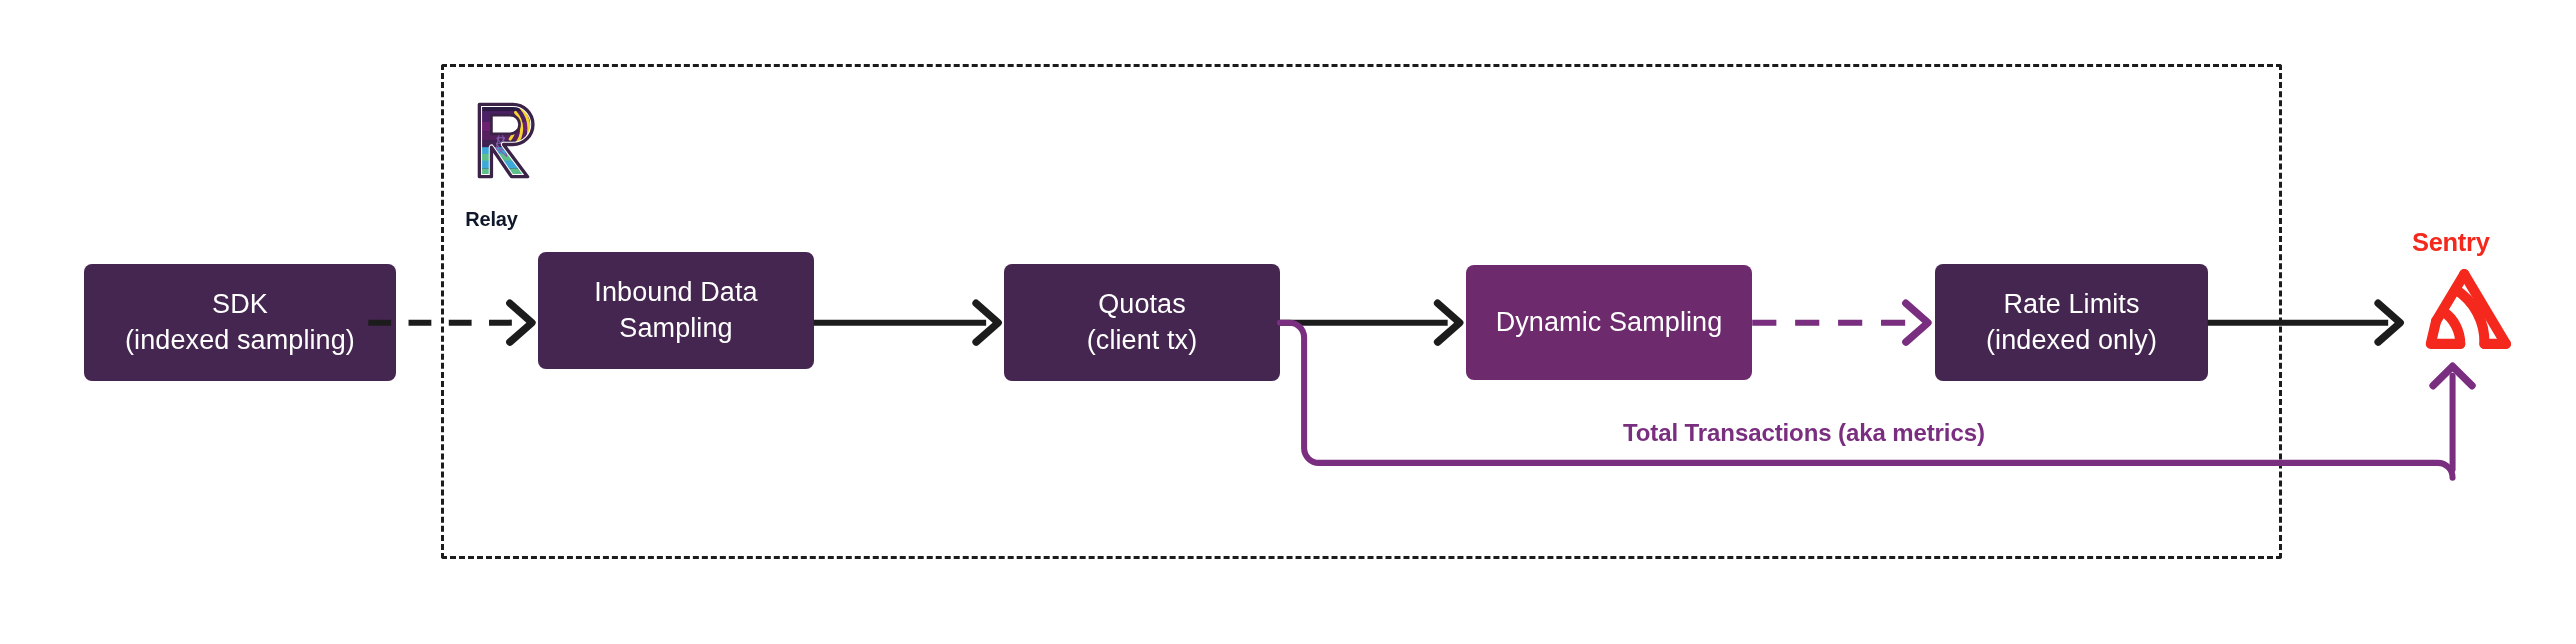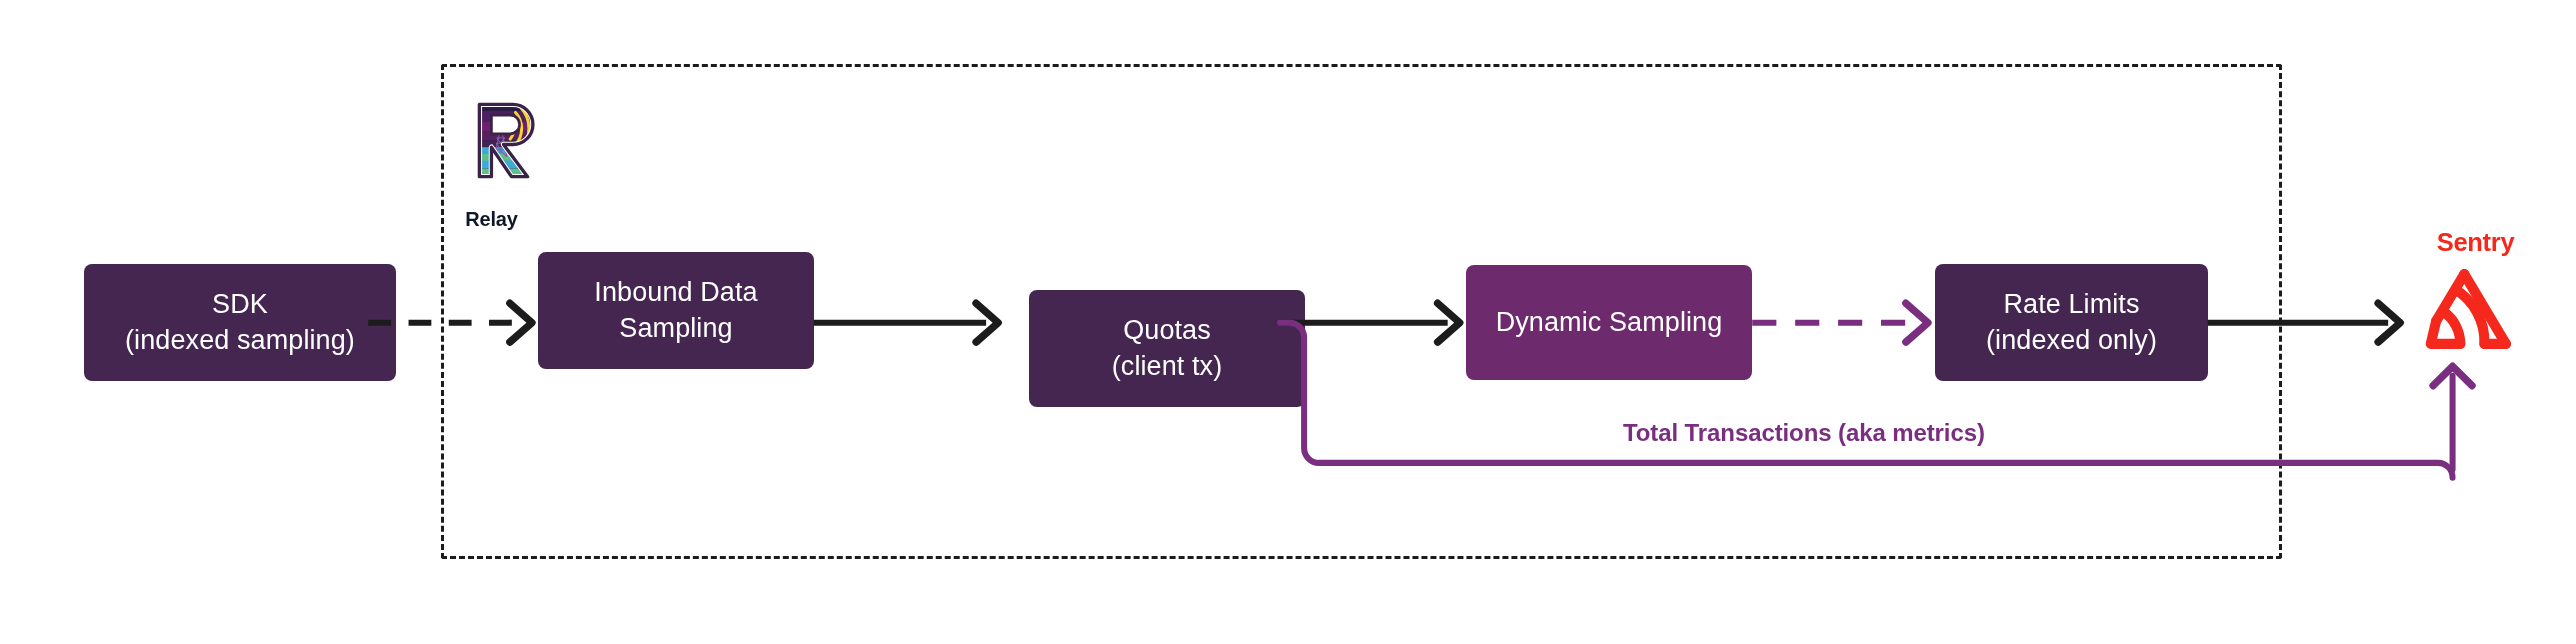--- a/index.html
+++ b/index.html
@@ -28,21 +28,21 @@
     font-size: 27px;
     line-height: 1.32;
     text-align: center;
     letter-spacing: 0.1px;
     box-sizing: border-box;
   }
   .node .line2 { display: block; }
 
   #node-sdk        { left: 84px;  top: 264px; width: 312px; height: 117px; background: #452650; }
   #node-filters    { left: 538px;  top: 252px; width: 276px; height: 117px; background: #452650; }
-  #node-quotas     { left: 1029px; top: 264px; width: 276px; height: 117px; background: #452650; margin-top: 26px; }
+  #node-quotas     { left: 1004px; top: 264px; width: 276px; height: 117px; background: #452650; }
   #node-sampling   { left: 1466px; top: 265px; width: 286px; height: 115px; background: #6D2B6D; }
   #node-ratelimits { left: 1935px; top: 264px; width: 273px; height: 117px; background: #452650; }
 
   #relay-boundary {
     position: absolute;
     left: 441px;
     top: 64px;
     width: 1841px;
     height: 495px;
     border: 3.4px dashed #1c1c1c;
@@ -68,21 +68,21 @@
     font-weight: bold;
     color: #0f172a;
     letter-spacing: -0.2px;
   }
 
   #sentry-label {
     position: absolute;
     left: 2412px;
     top: 228px;
     width: 127px;
-    text-align: center;
+    text-align: left;
     font-size: 25.5px;
     font-weight: bold;
     color: #F4281C;
     letter-spacing: -0.3px;
   }
   #sentry-logo {
     position: absolute;
     left: 2420px;
     top: 262px;
     width: 102px;

